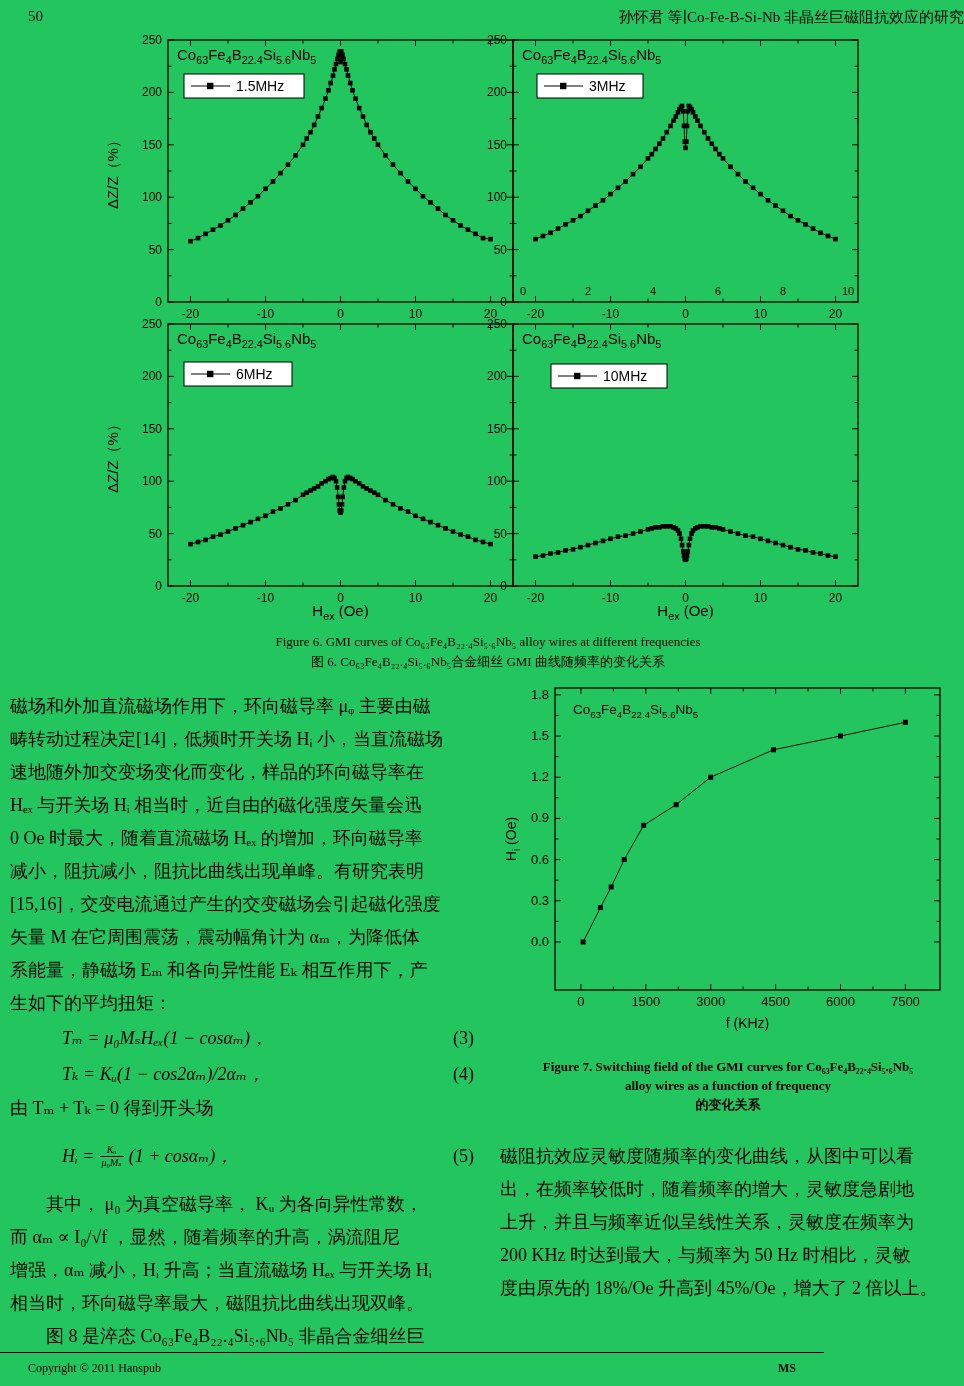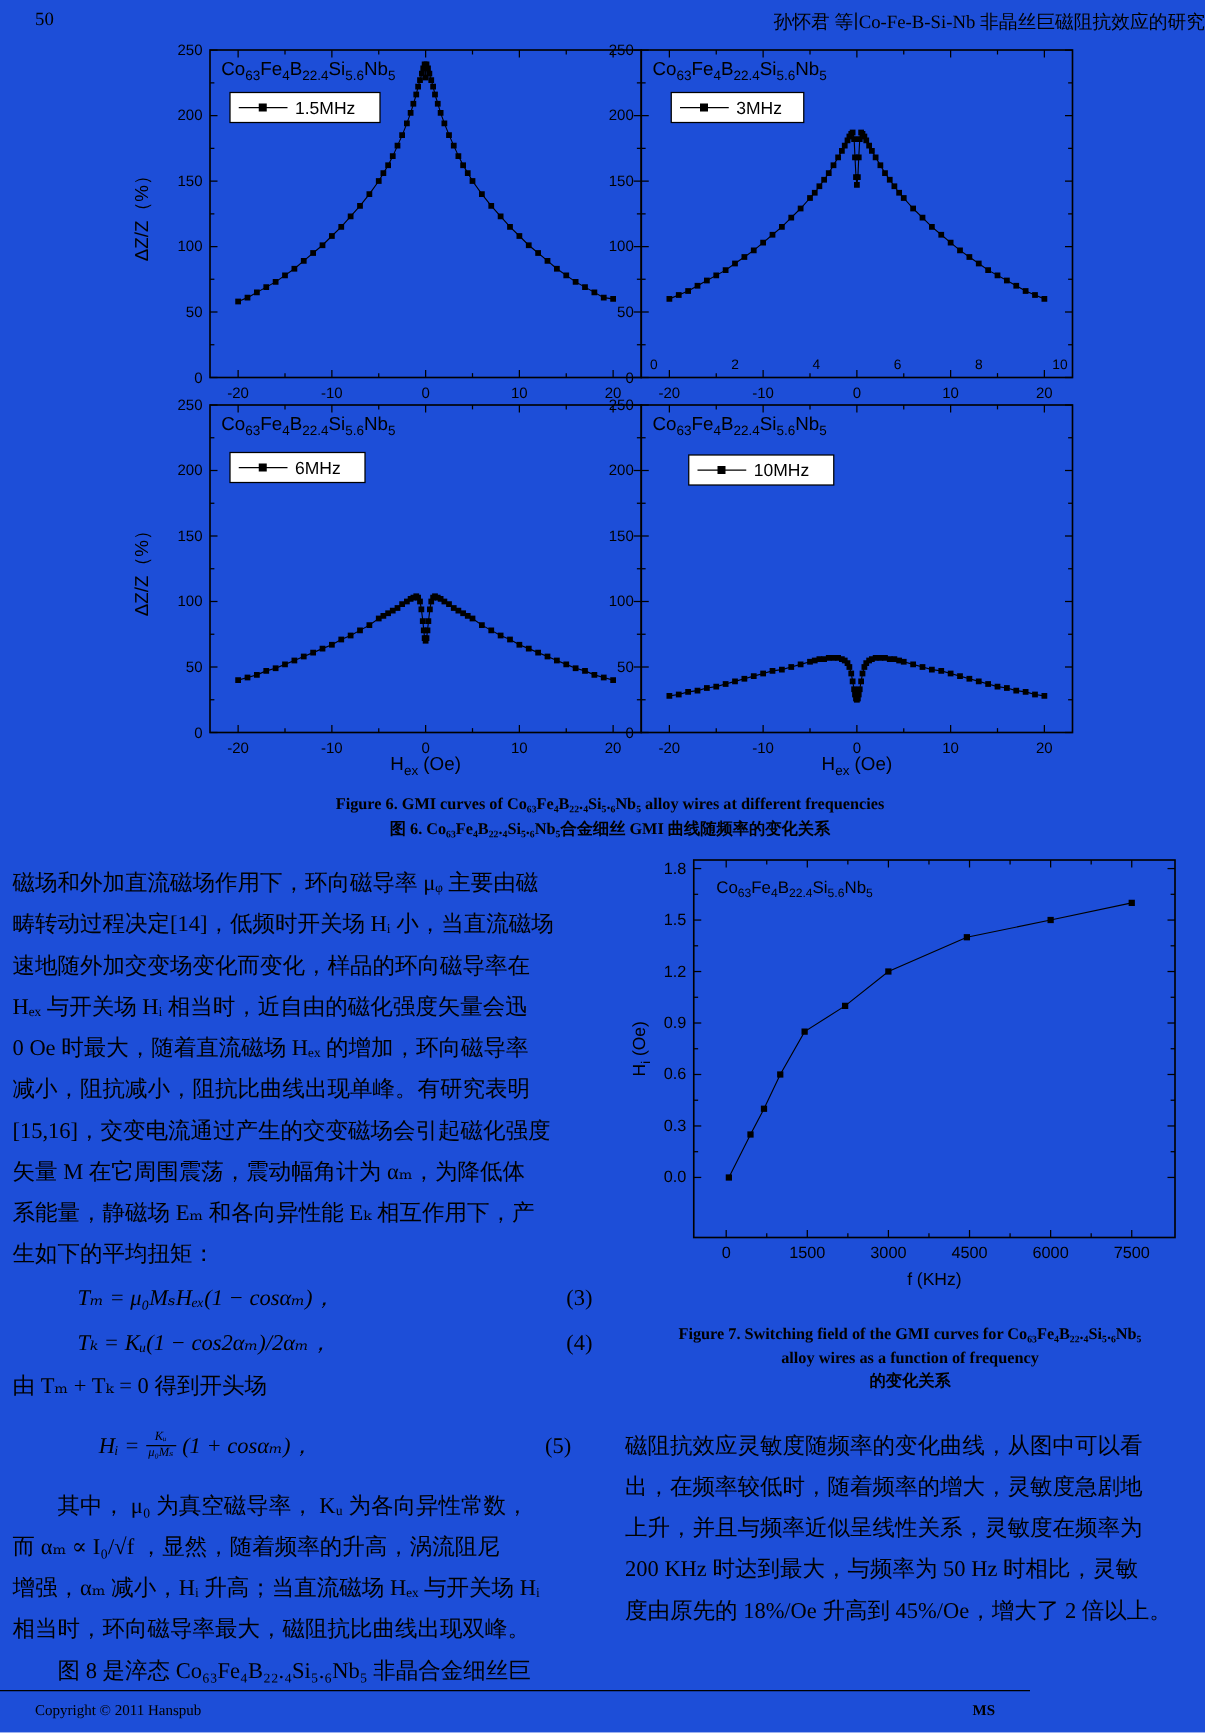--- a/index.html
+++ b/index.html
@@ -1,28 +1,28 @@
 <!DOCTYPE html>
 <html><head>
 <meta charset="utf-8">
 <style>
   *{margin:0;padding:0;box-sizing:border-box}
   html,body{background:#ffffff}
-  .page{position:relative;width:964px;height:1386px;background:#1d4ed8;color:#000;
+  .page{position:relative;width:964px;height:1386px;background:#22c55e;color:#000;
         font-family:"Liberation Serif","DejaVu Serif","DejaVu Sans",serif;overflow:hidden}
   .hdr-num{position:absolute;left:28px;top:8px;font-size:15px}
   .hdr-title{position:absolute;left:0;right:0;top:8px;text-align:right;font-size:15px}
   .fig6{position:absolute;left:88px;top:30px;width:800px}
-  .figcap{text-align:center;font-weight:bold;font-size:13px;line-height:20px;margin-top:6px}
+  .figcap{text-align:center;font-weight:normal;font-size:13px;line-height:20px;margin-top:6px}
   .col-left{position:absolute;left:10px;top:690px;width:468px;font-size:18px;line-height:33px}
   .col-right{position:absolute;left:500px;top:680px;width:458px;font-size:18px;line-height:33px}
   .line{white-space:nowrap}
   .eq{display:flex;align-items:center;padding-left:52px;font-style:italic;line-height:36px}
   .eq .eq-num{margin-left:auto;font-style:normal;padding-right:4px}
-  .eq5{margin:6px 17px;line-height:normal;min-height:50px}
+  .eq5{margin:6px 0;line-height:normal;min-height:50px}
   .frac{display:inline-flex;flex-direction:column;text-align:center;vertical-align:middle;
         line-height:1.15;font-size:10px;margin:0 5px}
   .frac .den{border-top:1.3px solid #000;padding:0 2px}
   .p2{margin-top:7px}
   .fig7{display:block;width:456px}
   .fig7cap{margin-top:14px;text-align:center;font-weight:bold;font-size:13px;line-height:19px}
   .rpara{margin-top:26px}
   .footer{position:absolute;left:0;top:1352px;width:824px;border-top:1.5px solid #000;
           display:flex;justify-content:space-between;padding:8px 28px 0 28px;font-size:12px}
   .footer .ms{font-weight:bold}

